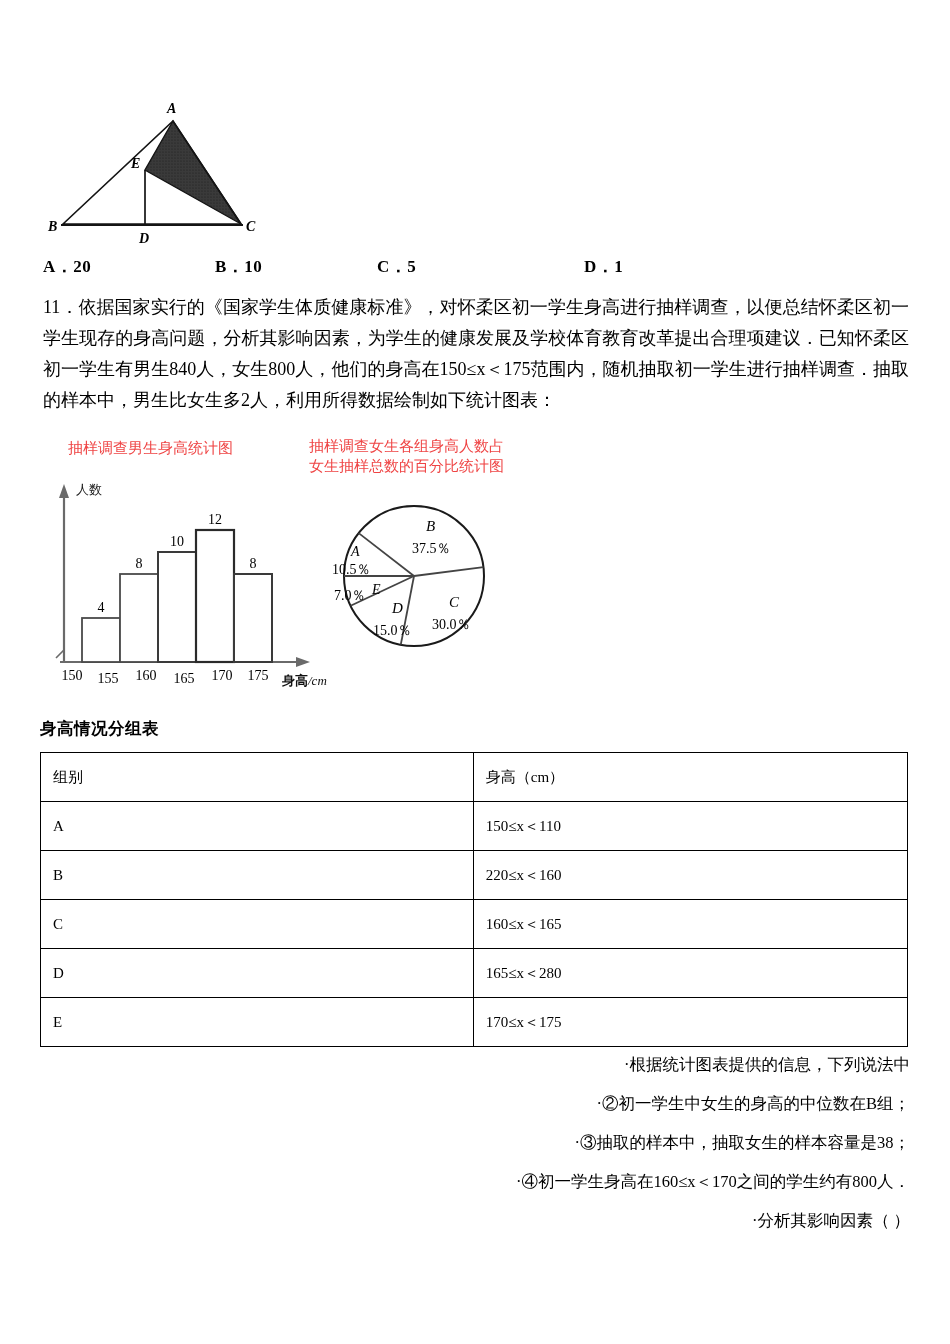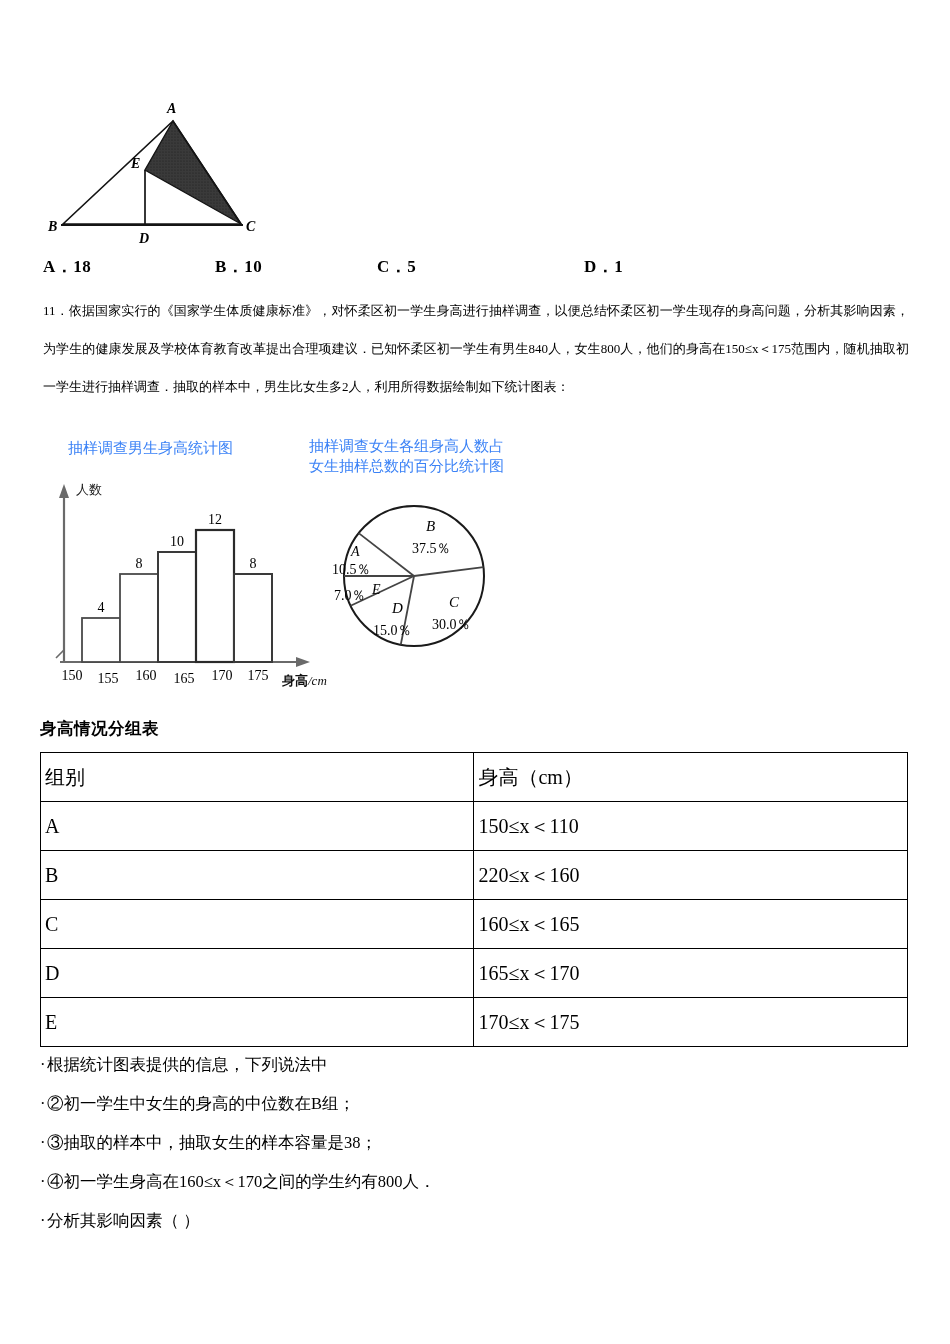--- a/index.html
+++ b/index.html
@@ -51,41 +51,41 @@
   .opt-b { width: 162px; }
   .opt-c { width: 162px; }
   .opt-d { width: 120px; margin-left: 45px; }
 
   
   .qtext {
     position: absolute;
     left: 43px;
     top: 292px;
     width: 866px;
-    font-size: 13px;
-    line-height: 38px;
+    font-size: 18px;
+    line-height: 31px;
     text-align: justify;
     text-justify: inter-ideograph;
     font-family: "Liberation Serif", "DejaVu Serif", serif;
   }
   .qtext p { margin: 0; }
 
   
   .charts {
     position: absolute;
     left: 0;
     top: 430px;
     width: 950px;
     height: 275px;
   }
   .chart-title {
     position: absolute;
     font-size: 15px;
     font-family: "DejaVu Sans", "Liberation Sans", sans-serif;
-    color: #3b82f6;
+    color: #ef4444;
     line-height: 20px;
     white-space: pre-line;
   }
   .title-bar { left: 68px; top: 8px; }
   .title-pie { left: 309px; top: 6px; }
 
   .barchart {
     position: absolute;
     left: 42px;
     top: 42px;
@@ -118,38 +118,38 @@
     left: 40px;
     top: 752px;
     width: 868px;
     border-collapse: collapse;
     font-size: 15px;
     font-family: "Liberation Serif", "DejaVu Serif", serif;
   }
   table.group-table td {
     border: 1.3px solid #000;
     height: 48px;
-    padding: 0 4px;
+    padding: 0 12px;
     vertical-align: middle;
-    font-size: 20px;
+    font-size: 15px;
   }
   table.group-table td.col-left { width: 425px; }
   table.group-table td.col-right { width: 425px; margin-left: 48px; }
 
   
   .statements {
     position: absolute;
     left: 40px;
     top: 1045px;
     width: 870px;
     font-size: 16.5px;
     line-height: 39px;
     font-family: "Liberation Serif", "DejaVu Serif", serif;
   }
-  .statements .line { white-space: nowrap; }
+  .statements .line { white-space: nowrap; text-align: right; }
   .bullet { display: inline-block; width: 7px; }
 </style>
 </head>
 <body>
 
 <div class="page">
 
   <div class="fig-triangle">
     <svg width="270" height="160" viewBox="0 0 270 160" xmlns="http://www.w3.org/2000/svg">
       <defs>
@@ -168,21 +168,21 @@
       <line x1="16" y1="137" x2="198" y2="137" stroke="#141414" stroke-width="2"></line>
       <text x="122" y="25" font-family="Liberation Serif, serif" font-size="14" font-style="italic" font-weight="bold" fill="#000">A</text>
       <text x="3" y="143" font-family="Liberation Serif, serif" font-size="14" font-style="italic" font-weight="bold" fill="#000">B</text>
       <text x="201" y="143" font-family="Liberation Serif, serif" font-size="14" font-style="italic" font-weight="bold" fill="#000">C</text>
       <text x="94" y="155" font-family="Liberation Serif, serif" font-size="14" font-style="italic" font-weight="bold" fill="#000">D</text>
       <text x="86" y="80" font-family="Liberation Serif, serif" font-size="14" font-style="italic" font-weight="bold" fill="#000">E</text>
     </svg>
   </div>
 
   <div class="options-row">
-    <span class="opt opt-a">A．18</span><span class="opt opt-b">B．10</span><span class="opt opt-c">C．5</span><span class="opt opt-d">D．1</span>
+    <span class="opt opt-a">A．20</span><span class="opt opt-b">B．10</span><span class="opt opt-c">C．5</span><span class="opt opt-d">D．1</span>
   </div>
 
   <div class="qtext">
     <p>11．依据国家实行的《国家学生体质健康标准》，对怀柔区初一学生身高进行抽样调查，以便总结怀柔区初一学生现存的身高问题，分析其影响因素，为学生的健康发展及学校体育教育改革提出合理项建议．已知怀柔区初一学生有男生840人，女生800人，他们的身高在150≤x＜175范围内，随机抽取初一学生进行抽样调查．抽取的样本中，男生比女生多2人，利用所得数据绘制如下统计图表：</p>
   </div>
 
   <div class="charts">
 
     <div class="chart-title title-bar">抽样调查男生身高统计图</div>
     <div class="chart-title title-pie">抽样调查女生各组身高人数占
@@ -268,21 +268,21 @@
       <tr>
         <td class="col-left">B</td>
         <td class="col-right">220≤x＜160</td>
       </tr>
       <tr>
         <td class="col-left">C</td>
         <td class="col-right">160≤x＜165</td>
       </tr>
       <tr>
         <td class="col-left">D</td>
-        <td class="col-right">165≤x＜170</td>
+        <td class="col-right">165≤x＜280</td>
       </tr>
       <tr>
         <td class="col-left">E</td>
         <td class="col-right">170≤x＜175</td>
       </tr>
     </tbody>
   </table>
 
   <div class="statements">
     <div class="line"><span class="bullet">·</span><span>根据统计图表提供的信息，下列说法中</span></div>

